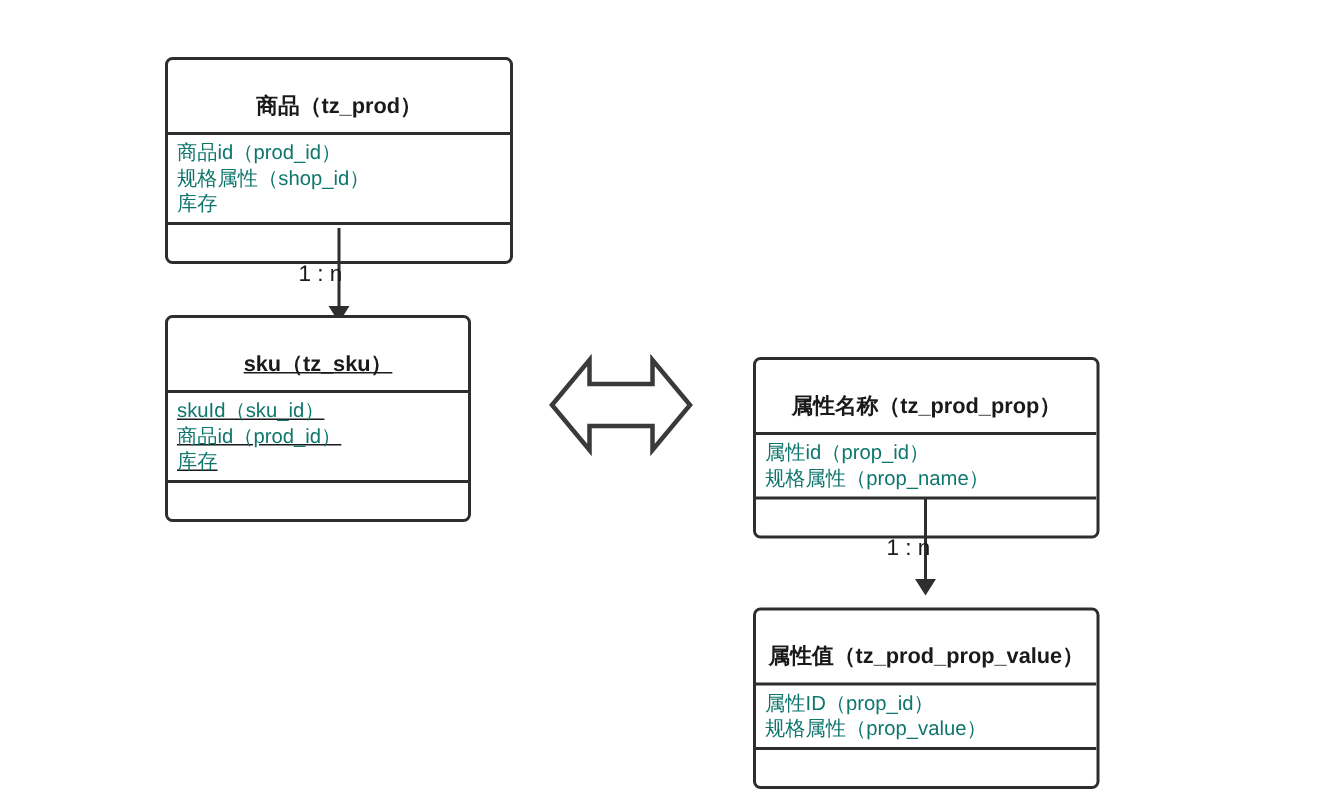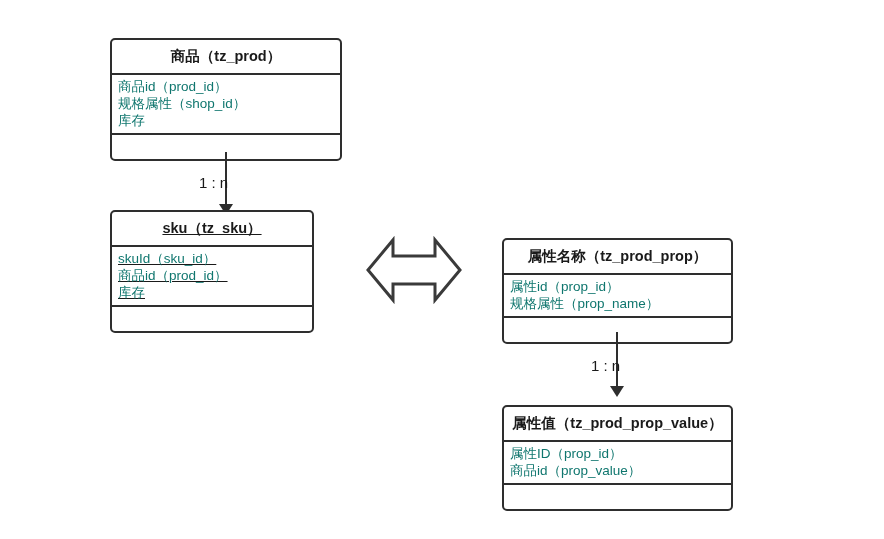--- a/index.html
+++ b/index.html
@@ -31,21 +31,21 @@
     border-radius: 5px;
     overflow: hidden;
   }
   .entity-title {
     box-sizing: border-box;
     width: 100%;
     text-align: center;
     font-weight: bold;
     font-size: 14.5px;
     line-height: 1;
-    padding: 9px 6px 9px;
+    padding: 24px 6px 9px;
     border-bottom: 2px solid #2e2e2e;
     white-space: nowrap;
   }
   .entity-attrs {
     box-sizing: border-box;
     width: 100%;
     padding: 3px 0 4px 6px;
     border-bottom: 2px solid #2e2e2e;
   }
   .attr-row {
@@ -160,18 +160,18 @@
   <div class="connector" id="conn-prop-value">
     <div class="conn-line"></div>
     <div class="conn-head"></div>
     <div class="conn-label">1 : n</div>
   </div>
 
   <div class="entity" id="entity-propvalue">
     <div class="entity-title">属性值（tz_prod_prop_value）</div>
     <div class="entity-attrs">
       <div class="attr-row">属性ID（prop_id）</div>
-      <div class="attr-row">商品id（prop_value）</div>
+      <div class="attr-row">规格属性（prop_value）</div>
     </div>
     <div class="entity-footer"></div>
   </div>
 
 </div>
 
 </body></html>

